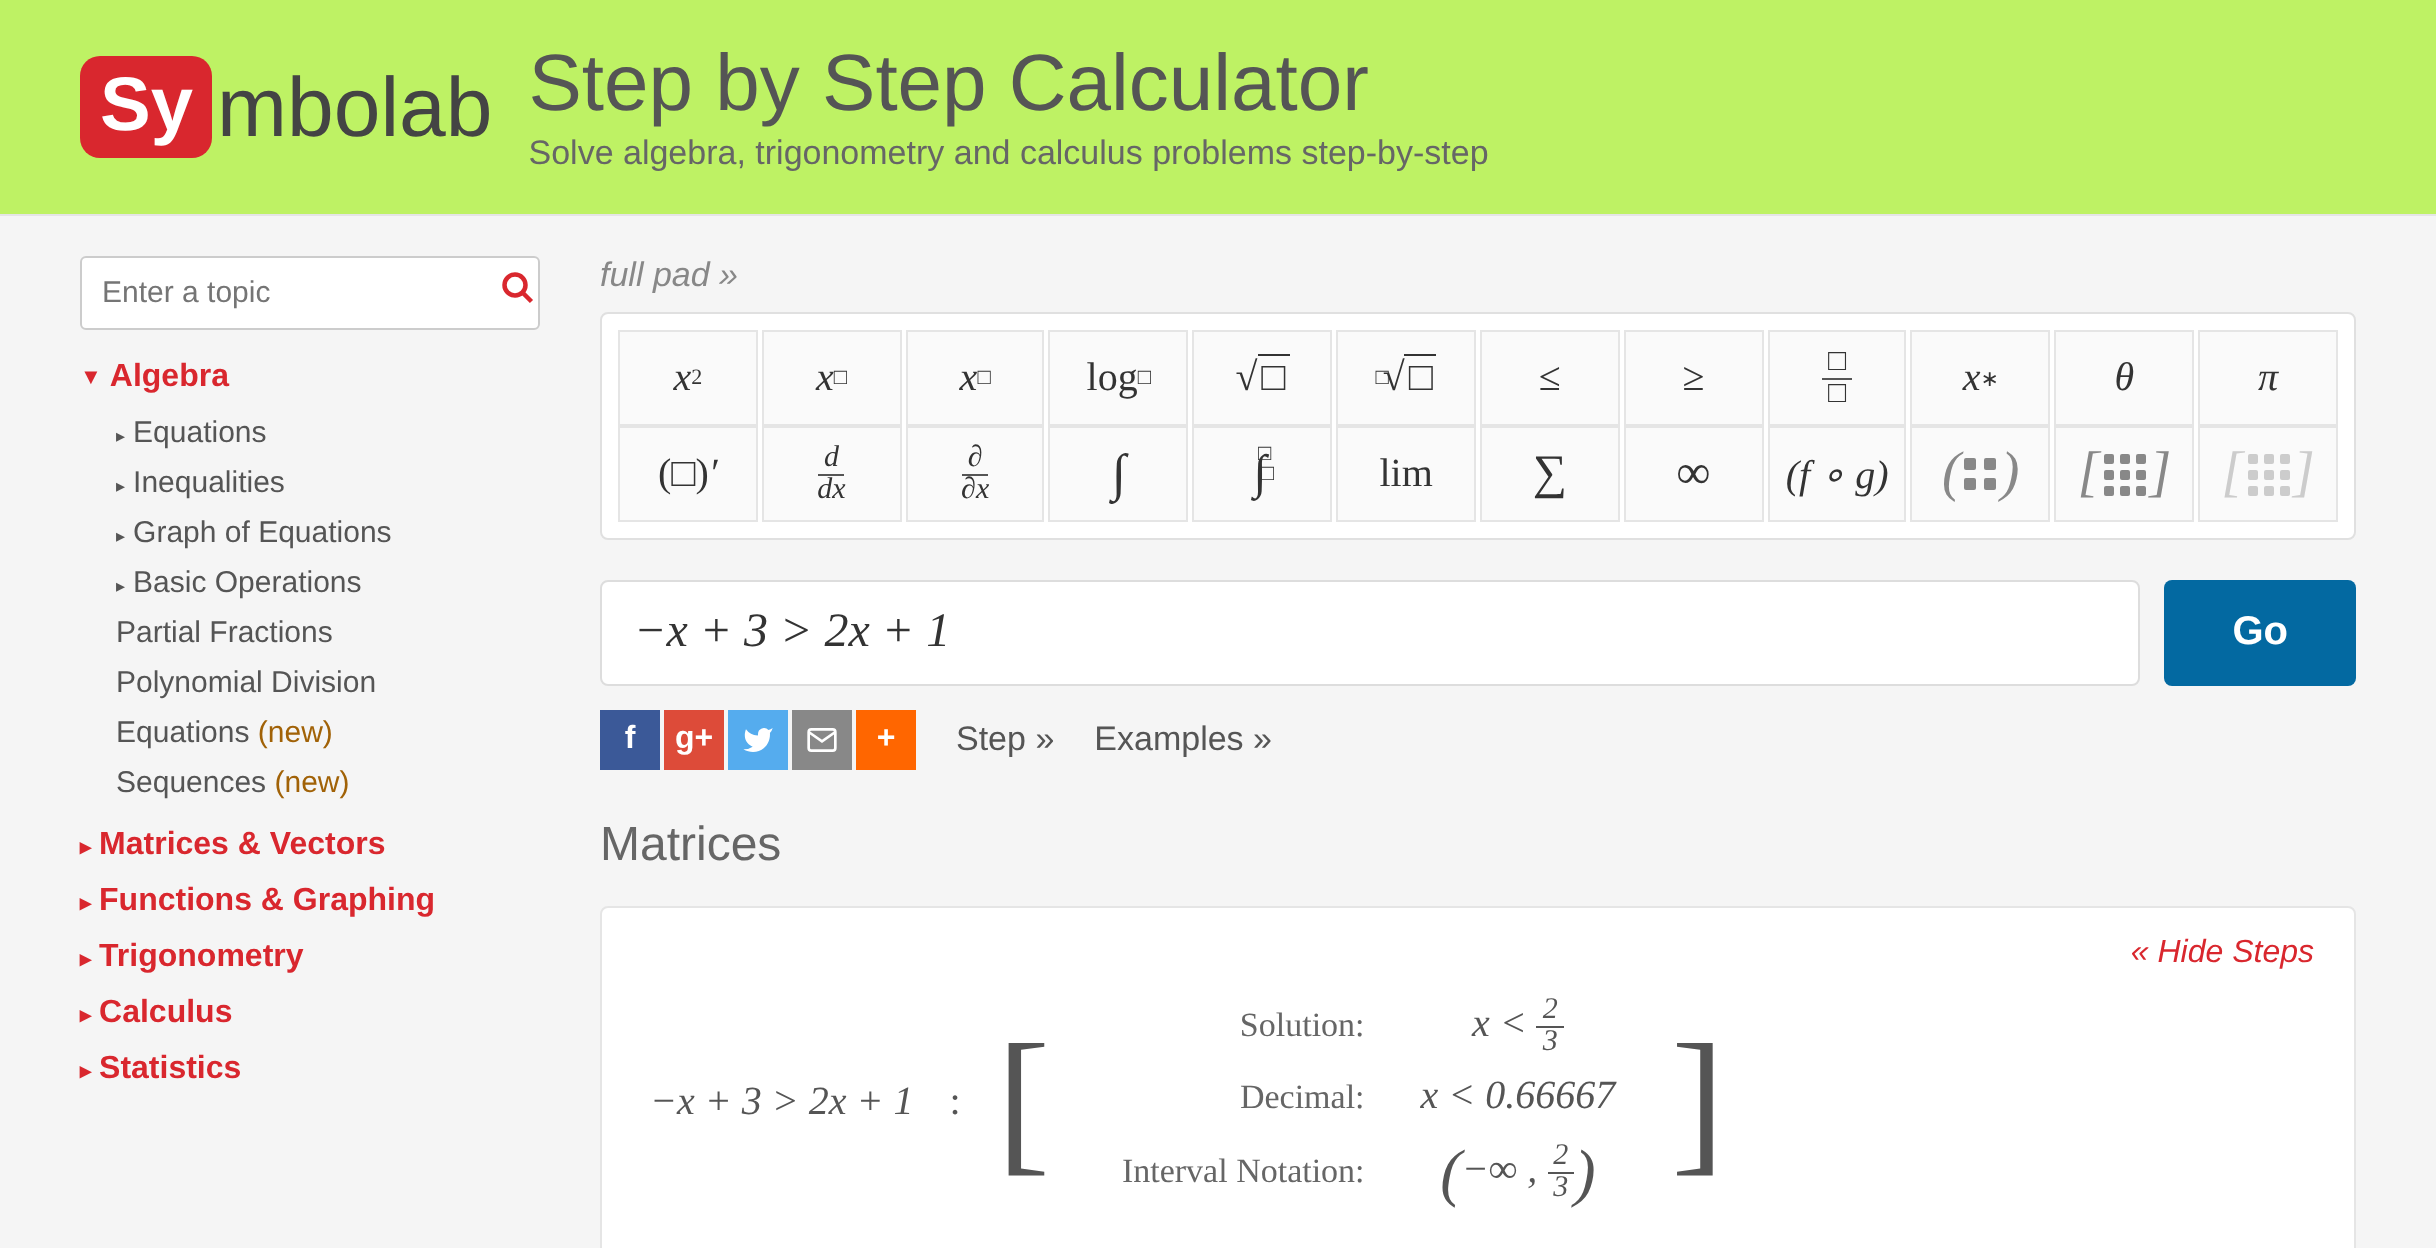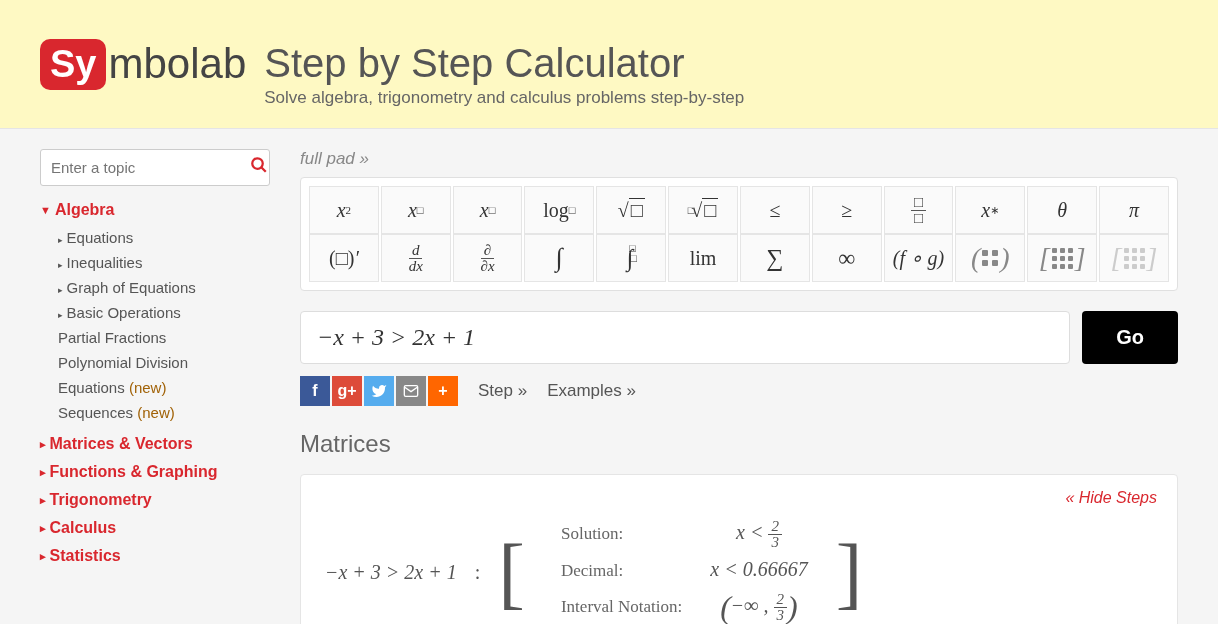--- a/index.html
+++ b/index.html
@@ -1,20 +1,20 @@
 <!DOCTYPE html>
 <html><head>
 <meta charset="utf-8">
 <style>
 * { margin: 0; padding: 0; box-sizing: border-box; }
 body { font-family: 'Segoe UI', Tahoma, sans-serif; background: #f5f5f5; color: #333; width: 1218px; }
-.header { display: flex; align-items: center; padding: 20px 40px; background: #fef9c3; border-bottom: 1px solid #e5e5e5; }
+.header { display: flex; align-items: center; padding: 20px 40px; background: #bef264; border-bottom: 1px solid #e5e5e5; }
 .logo { display: flex; align-items: center; font-size: 42px; font-weight: 400; color: #444; }
 .logo-box { background: #d9272e; color: #fff; border-radius: 10px; padding: 4px 10px; font-weight: 700; font-size: 38px; margin-right: 2px; }
-.title-block { margin-left: 18px; margin-top: 21px; }
+.title-block { margin-left: 18px; }
 .title { font-size: 40px; color: #555; font-weight: 300; }
 .subtitle { font-size: 17px; color: #666; margin-top: 2px; }
 .main { display: flex; padding: 20px 40px; gap: 30px; }
 .sidebar { width: 230px; flex-shrink: 0; }
 .search-box { display: flex; align-items: center; border: 1px solid #ccc; background: #fff; border-radius: 3px; padding: 6px 10px; margin-bottom: 15px; }
 .search-box input { border: none; outline: none; flex: 1; font-size: 15px; color: #999; background: transparent; }
 .search-icon { color: #d9272e; font-size: 18px; font-weight: bold; }
 .nav-group { margin-bottom: 10px; }
 .nav-cat { color: #d9272e; font-weight: 700; font-size: 16px; cursor: pointer; display: flex; align-items: center; margin-bottom: 6px; }
 .nav-cat .caret { font-size: 11px; margin-right: 4px; }
@@ -24,39 +24,39 @@
 .nav-sub li .new { color: #a16207; }
 .content { flex: 1; }
 .fullpad { color: #888; font-style: italic; font-size: 17px; margin-bottom: 8px; cursor: pointer; }
 .pad { background: #fff; border: 1px solid #e0e0e0; border-radius: 4px; padding: 8px; margin-bottom: 20px; }
 .pad-row { display: flex; gap: 2px; }
 .pad-btn { flex: 1; height: 48px; background: #fafafa; border: 1px solid #e5e5e5; display: flex; align-items: center; justify-content: center; font-family: 'Times New Roman', serif; font-size: 20px; font-style: italic; cursor: pointer; color: #333; }
 .pad-btn sup { font-size: 11px; font-style: normal; }
 .pad-btn sub { font-size: 11px; font-style: normal; }
 .input-row { display: flex; gap: 12px; margin-bottom: 12px; }
 .eq-input { flex: 1; background: #fff; border: 1px solid #ddd; border-radius: 4px; padding: 12px 16px; font-family: 'Times New Roman', serif; font-size: 24px; font-style: italic; color: #333; }
-.go-btn { background: #000000; color: #fff; border: none; border-radius: 4px; padding: 0 34px; font-size: 20px; font-weight: 600; cursor: pointer; text-align: center; }
+.go-btn { background: #0369a1; color: #fff; border: none; border-radius: 4px; padding: 0 34px; font-size: 20px; font-weight: 600; cursor: pointer; text-align: center; }
 .share-row { display: flex; align-items: center; gap: 20px; margin-bottom: 24px; }
 .share-icons { display: flex; gap: 2px; }
 .share-icon { width: 30px; height: 30px; display: flex; align-items: center; justify-content: center; color: #fff; font-weight: bold; font-size: 16px; cursor: pointer; }
 .fb { background: #3b5998; }
 .gp { background: #dd4b39; }
 .tw { background: #55acee; }
 .em { background: #888; }
 .at { background: #ff6600; }
 .share-link { color: #555; font-size: 17px; cursor: pointer; }
 .solution-h { font-size: 24px; color: #666; font-weight: 300; margin-bottom: 16px; }
 .solution-box { background: #fff; border: 1px solid #e5e5e5; border-radius: 4px; padding: 20px 24px; position: relative; min-height: 120px; }
 .hide-steps { position: absolute; top: 14px; right: 20px; color: #d9272e; font-style: italic; font-size: 16px; cursor: pointer; }
 .sol-content { display: flex; align-items: center; gap: 18px; font-family: 'Times New Roman', serif; font-size: 20px; color: #555; margin-top: 20px; }
 .sol-eq { font-style: italic; }
 .bracket-l, .bracket-r { font-size: 80px; color: #555; font-weight: 100; align-self: stretch; display: flex; align-items: center; }
 .sol-table { display: table; }
 .sol-row { display: table-row; }
-.sol-label { display: table-cell; text-align: left; padding: 4px 18px; font-size: 17px; color: #666; font-style: normal; }
+.sol-label { display: table-cell; text-align: right; padding: 4px 18px; font-size: 17px; color: #666; font-style: normal; }
 .sol-val { display: table-cell; text-align: center; padding: 4px 10px; font-style: italic; font-size: 20px; }
 .frac { display: inline-flex; flex-direction: column; align-items: center; font-size: 15px; vertical-align: middle; line-height: 1; }
 .frac .num { border-bottom: 1px solid #555; padding: 0 3px; }
 .frac .den { padding: 0 3px; }
 .paren-big { font-size: 32px; vertical-align: middle; }
 .matrix-icon { display: inline-grid; grid-template-columns: repeat(2, 6px); grid-template-rows: repeat(2, 6px); gap: 4px; }
 .matrix-icon.m3 { grid-template-columns: repeat(3, 5px); grid-template-rows: repeat(3, 5px); gap: 3px; }
 .matrix-icon span { background: #888; border-radius: 1px; }
 .matrix-wrap { display: flex; align-items: center; gap: 2px; }
 .mbracket { font-size: 28px; color: #888; }

